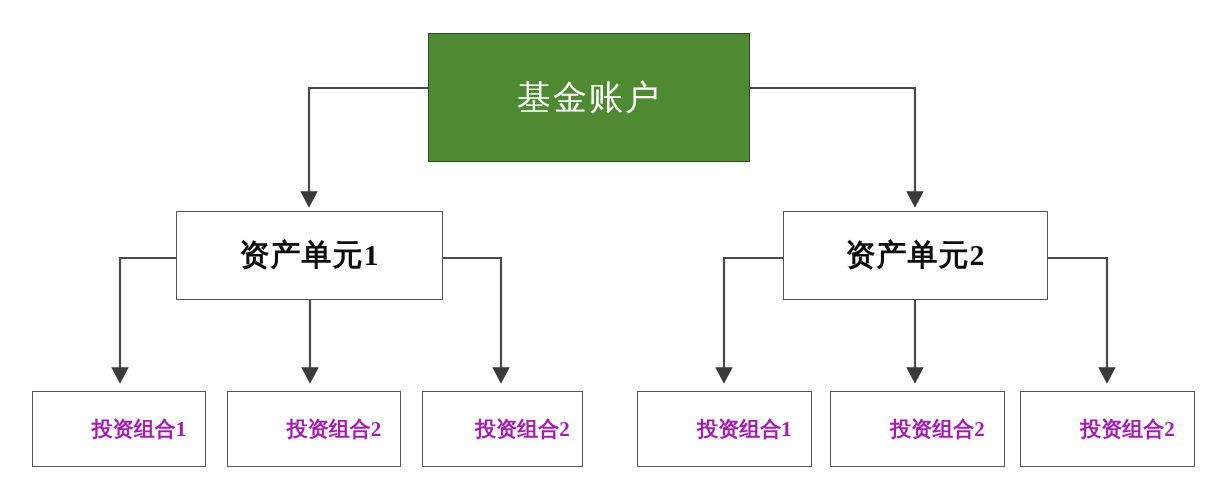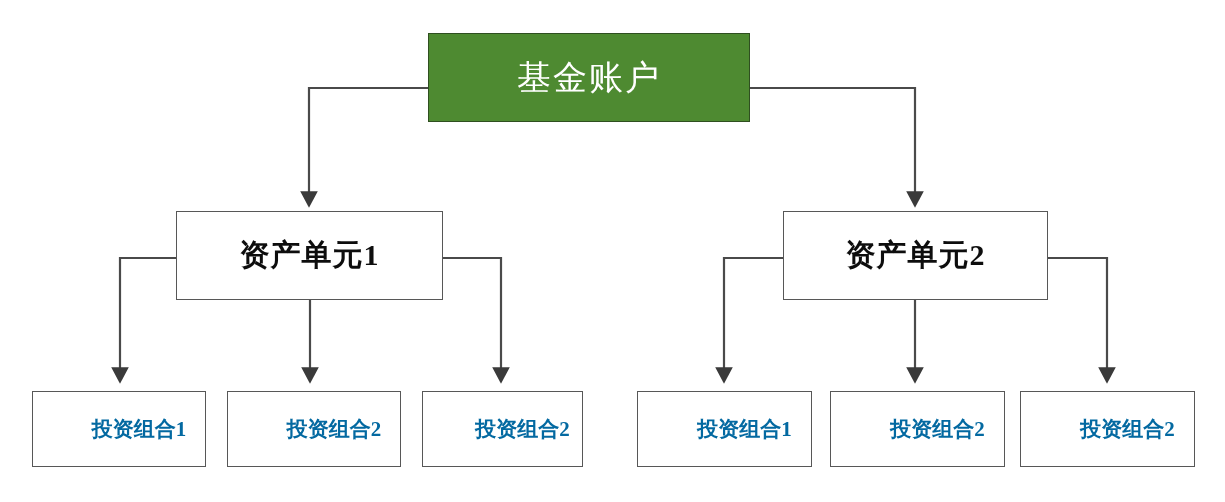--- a/index.html
+++ b/index.html
@@ -44,21 +44,21 @@
     background: #ffffff;
     border: 1px solid #575757;
     color: #0d0d0d;
     font-size: 30px;
     font-weight: 700;
     letter-spacing: 1px;
   }
   .node-leaf {
     background: #ffffff;
     border: 1px solid #575757;
-    color: #0369a1;
+    color: #a21caf;
     font-size: 21px;
     font-weight: 700;
     letter-spacing: 0px;
     padding-left: 40px;
   }
 </style>
 </head>
 <body>
 
 <div id="diagram-root">
@@ -83,21 +83,21 @@
       <path d="M 443,258 L 501,258 L 501,372" marker-end="url(#arrowhead)"></path>
 
       <path d="M 783,258 L 724,258 L 724,372" marker-end="url(#arrowhead)"></path>
 
       <path d="M 915,300 L 915,372" marker-end="url(#arrowhead)"></path>
 
       <path d="M 1048,258 L 1107,258 L 1107,372" marker-end="url(#arrowhead)"></path>
     </g>
   </svg>
 
-  <div class="node node-root" style="left:428px; top:33px; width:322px; height:89px;">
+  <div class="node node-root" style="left:428px; top:33px; width:322px; height:129px;">
     <span>基金账户</span>
   </div>
 
   <div class="node node-unit" style="left:176px; top:211px; width:267px; height:89px;text-align:right;">
     <span>资产单元1</span>
   </div>
 
   <div class="node node-unit" style="left:783px; top:211px; width:265px; height:89px;">
     <span>资产单元2</span>
   </div>

